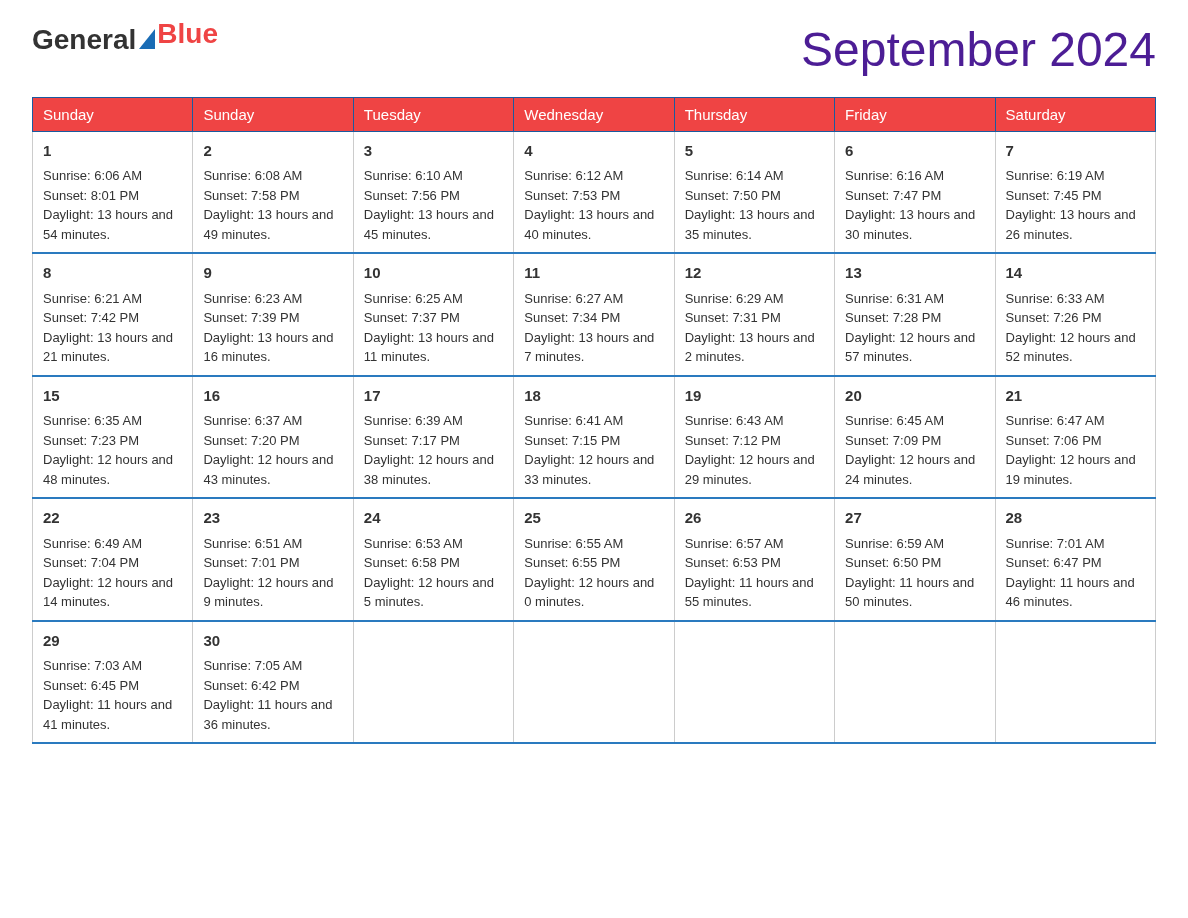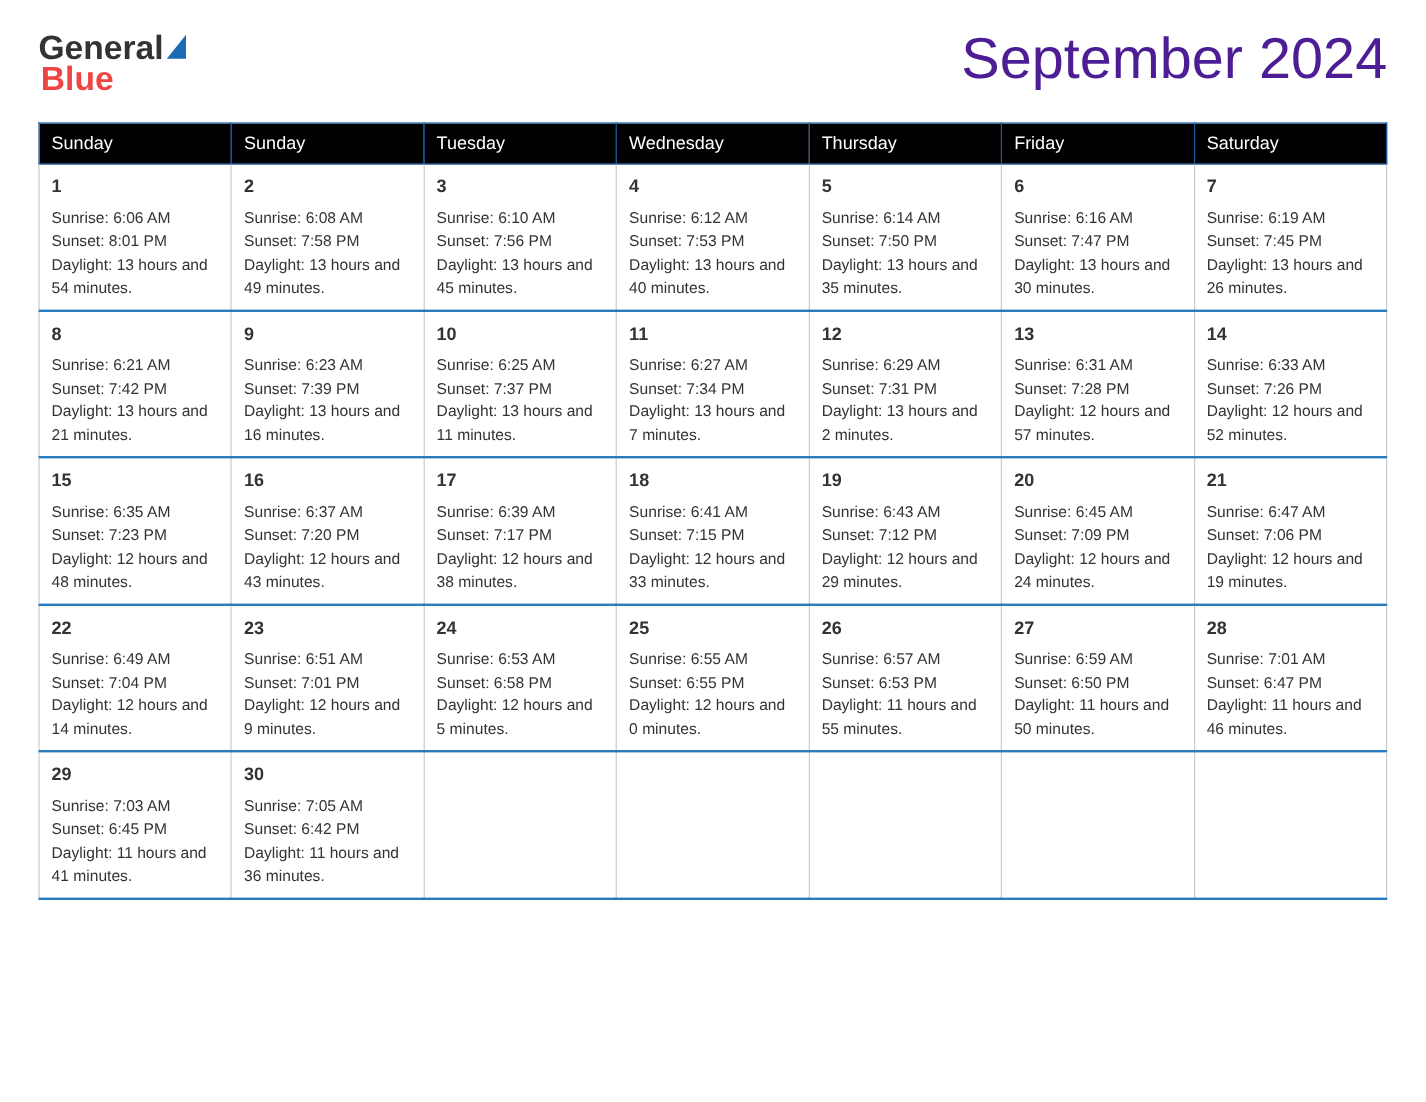--- a/index.html
+++ b/index.html
@@ -29,21 +29,21 @@
       font-size: 22px;
       font-weight: normal;
       color: #444;
     }
     table {
       width: 100%;
       border-collapse: collapse;
       table-layout: fixed;
     }
     thead tr {
-      background-color: #000000;
+      background-color: #ef4444;
     }
     thead th {
       color: #fff;
       font-size: 15px;
       font-weight: normal;
       padding: 8px 10px;
       text-align: left;
       border: 1px solid #1a5a9f;
     }
     tbody td {
@@ -62,21 +62,21 @@
       font-size: 15px;
       font-weight: bold;
       margin-bottom: 4px;
       display: block;
     }
     .empty-cell {
       background: #fff;
     }
     .logo-wrapper {
       display: flex;
-      flex-direction: column;
+      flex-direction: row;
       align-items: flex-start;
     }
     .logo-line1 {
       display: flex;
       align-items: center;
     }
     .logo-triangle {
       display: inline-block;
       margin-left: 3px;
       width: 0;

